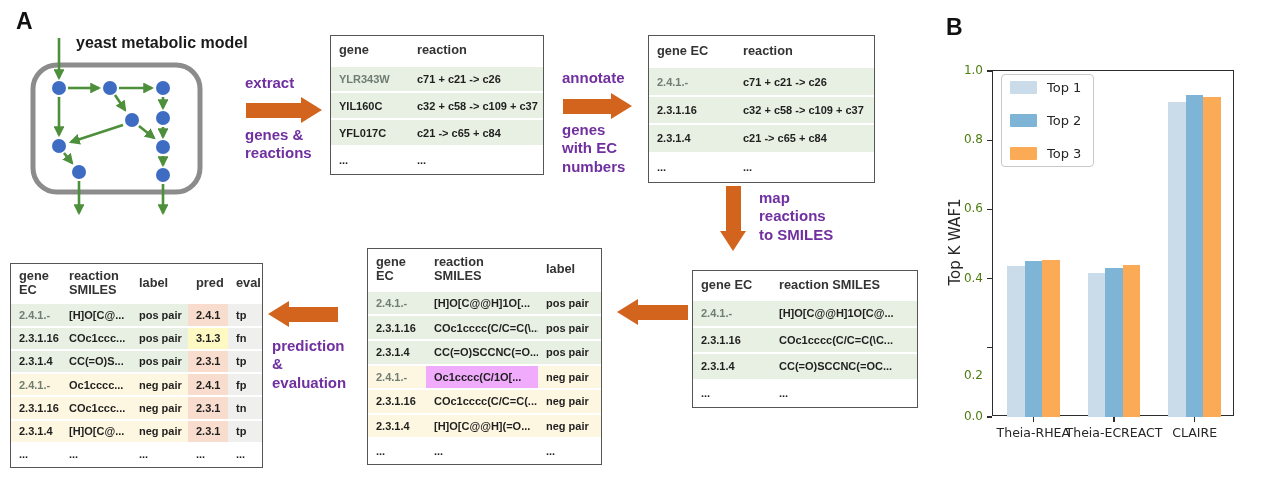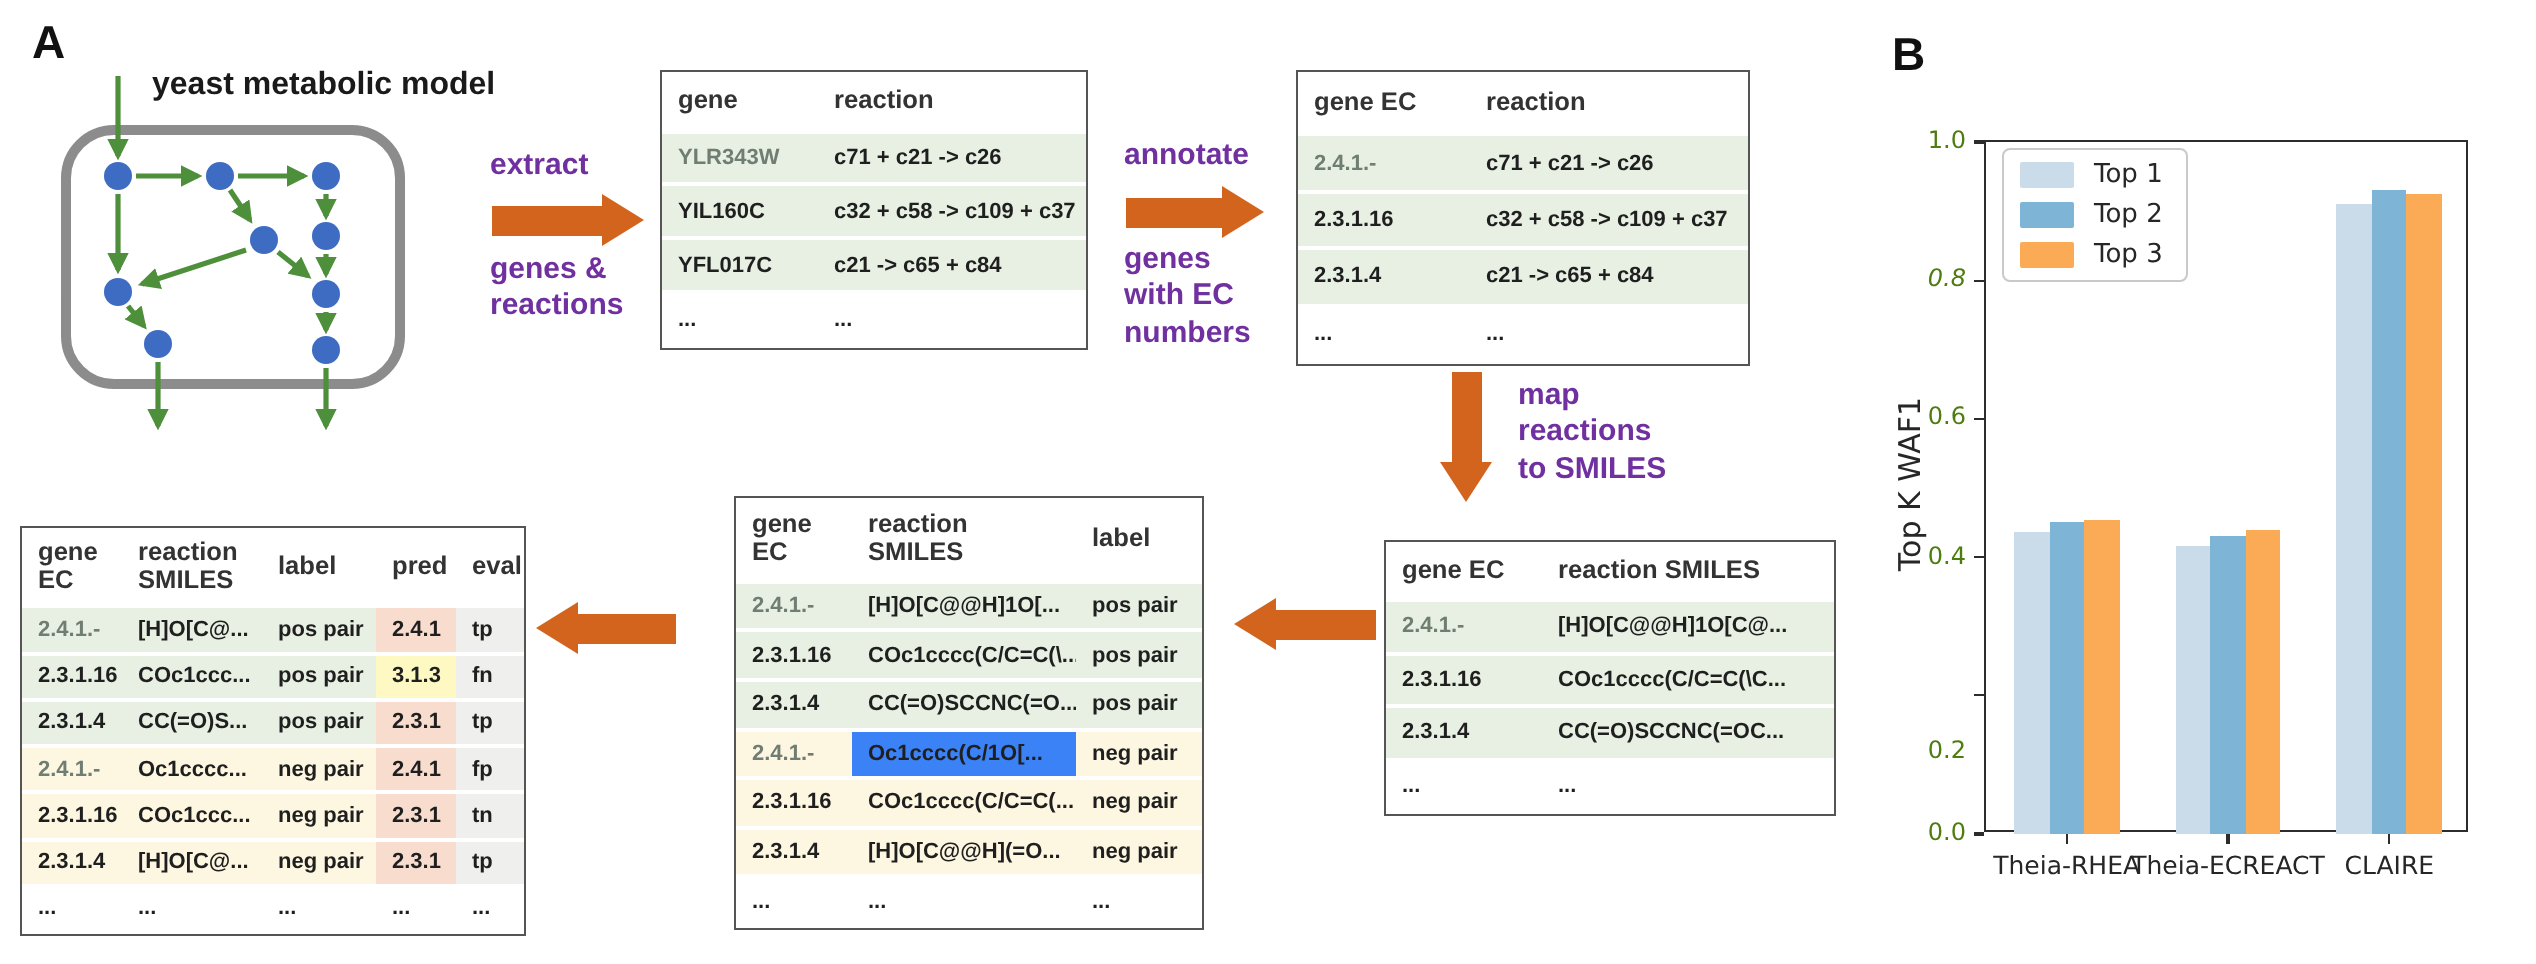--- a/index.html
+++ b/index.html
@@ -30,21 +30,21 @@
   
   #plot{position:absolute;border:1.3px solid #2c2c2c;background:#fff;box-sizing:border-box;}
   .bar{position:absolute;}
   .ytick-label{position:absolute;font-family:"DejaVu Sans",sans-serif;font-size:12px;color:#4d7c0f;
                width:34px;text-align:right;}
   .ytick-mark{position:absolute;width:5px;height:1.4px;background:#2c2c2c;}
   .xtick-mark{position:absolute;width:1.4px;height:5px;background:#2c2c2c;}
   .xtick-label{position:absolute;font-family:"DejaVu Sans",sans-serif;font-size:12.5px;color:#262626;
                transform:translateX(-50%);white-space:nowrap;}
   #legend{position:absolute;left:8px;top:3px;background:#fff;border:1px solid #c9c9c9;border-radius:4px;
-          padding:5px 12px 5px 8px;display:flex;flex-direction:column;gap:5px;z-index:2;}
+          padding:5px 12px 5px 8px;display:flex;flex-direction:column;gap:18px;z-index:2;}
   .legend-row{display:flex;align-items:center;gap:10px;}
   .legend-swatch{width:27px;height:13px;border-radius:1px;}
   .legend-text{font-family:"DejaVu Sans",sans-serif;font-size:13px;color:#262626;}
   .ylabel{position:absolute;transform:rotate(-90deg);text-align:center;
           font-family:"DejaVu Sans",sans-serif;font-size:15px;color:#262626;}
 </style>
 </head>
 <body>
 
 <div id="canvas">
@@ -115,20 +115,23 @@
 
   <div class="abs harrow" style="left:617px;top:299px;">
     <div class="head-l"></div>
       <div class="body" style="width:50px;"></div>
   </div>
 
   <div class="abs harrow" style="left:268px;top:301px;">
     <div class="head-l"></div>
       <div class="body" style="width:49px;"></div>
   </div>
+  <div class="abs steplabel" style="left:272px;top:337px;">prediction
+&amp;
+evaluation</div>
 
   <div class="atable" style="left:330px;top:35px;width:214px;height:140px;">
       <div class="trow thead" style="grid-template-columns: 78px 1fr;">
         <div class="tcell th">gene</div>
         <div class="tcell th">reaction</div>
       </div>
       <div class="trow" style="grid-template-columns: 78px 1fr;">
         <div class="tcell muted" style="background: rgb(231, 240, 226);">YLR343W</div>
         <div class="tcell" style="background: rgb(231, 240, 226);">c71 + c21 -&gt; c26</div>
       </div>
@@ -207,21 +210,21 @@
         <div class="tcell" style="background: rgb(231, 240, 226);">COc1cccc(C/C=C(\...</div>
         <div class="tcell" style="background: rgb(231, 240, 226);">pos pair</div>
       </div>
       <div class="trow" style="grid-template-columns: 58px 112px 1fr;">
         <div class="tcell" style="background: rgb(231, 240, 226);">2.3.1.4</div>
         <div class="tcell" style="background: rgb(231, 240, 226);">CC(=O)SCCNC(=O...</div>
         <div class="tcell" style="background: rgb(231, 240, 226);">pos pair</div>
       </div>
       <div class="trow" style="grid-template-columns: 58px 112px 1fr;">
         <div class="tcell muted" style="background: rgb(253, 246, 224);">2.4.1.-</div>
-        <div class="tcell" style="background: #3b82f6;">Oc1cccc(C/1O[...</div>
+        <div class="tcell" style="background: #f0abfc;">Oc1cccc(C/1O[...</div>
         <div class="tcell" style="background: rgb(253, 246, 224);">neg pair</div>
       </div>
       <div class="trow" style="grid-template-columns: 58px 112px 1fr;">
         <div class="tcell" style="background: rgb(253, 246, 224);">2.3.1.16</div>
         <div class="tcell" style="background: rgb(253, 246, 224);">COc1cccc(C/C=C(...</div>
         <div class="tcell" style="background: rgb(253, 246, 224);">neg pair</div>
       </div>
       <div class="trow" style="grid-template-columns: 58px 112px 1fr;">
         <div class="tcell" style="background: rgb(253, 246, 224);">2.3.1.4</div>
         <div class="tcell" style="background: rgb(253, 246, 224);">[H]O[C@@H](=O...</div>
@@ -314,21 +317,21 @@
         </div>
       </div>
   <div class="ytick-label" style="left: -44px; top: 338px;">0.0</div>
       <div class="ytick-mark" style="left: -6px; top: 345.3px;"></div>
       <div class="ytick-label" style="left: -44px; top: 268.8px; margin-top: 28px;">0.2</div>
       <div class="ytick-mark" style="left: -6px; top: 276.1px;"></div>
       <div class="ytick-label" style="left: -44px; top: 199.6px;">0.4</div>
       <div class="ytick-mark" style="left: -6px; top: 206.9px;"></div>
       <div class="ytick-label" style="left: -44px; top: 130.4px;">0.6</div>
       <div class="ytick-mark" style="left: -6px; top: 137.7px;"></div>
-      <div class="ytick-label" style="left: -44px; top: 61.2px; font-style: italic;">0.8</div>
+      <div class="ytick-label" style="left: -44px; top: 61.2px;">0.8</div>
       <div class="ytick-mark" style="left: -6px; top: 68.5px;"></div>
       <div class="ytick-label" style="left: -44px; top: -8px;">1.0</div>
       <div class="ytick-mark" style="left: -6px; top: -0.7px;"></div>
       <div class="bar" style="left: 14.0833px; top: 195.49px; width: 17.5px; height: 150.51px; background: rgb(202, 220, 234);"></div>
       <div class="bar" style="left: 31.5833px; top: 190.3px; width: 17.5px; height: 155.7px; background: rgb(126, 180, 214);"></div>
       <div class="bar" style="left: 49.0833px; top: 188.57px; width: 17.5px; height: 157.43px; background: rgb(251, 170, 85);"></div>
       <div class="xtick-mark" style="left: 39.6333px; top: 346px;"></div>
       <div class="xtick-label" style="left: 40.3333px; top: 354px;">Theia-RHEA</div>
       <div class="bar" style="left: 94.75px; top: 202.41px; width: 17.5px; height: 143.59px; background: rgb(202, 220, 234);"></div>
       <div class="bar" style="left: 112.25px; top: 197.22px; width: 17.5px; height: 148.78px; background: rgb(126, 180, 214);"></div>

